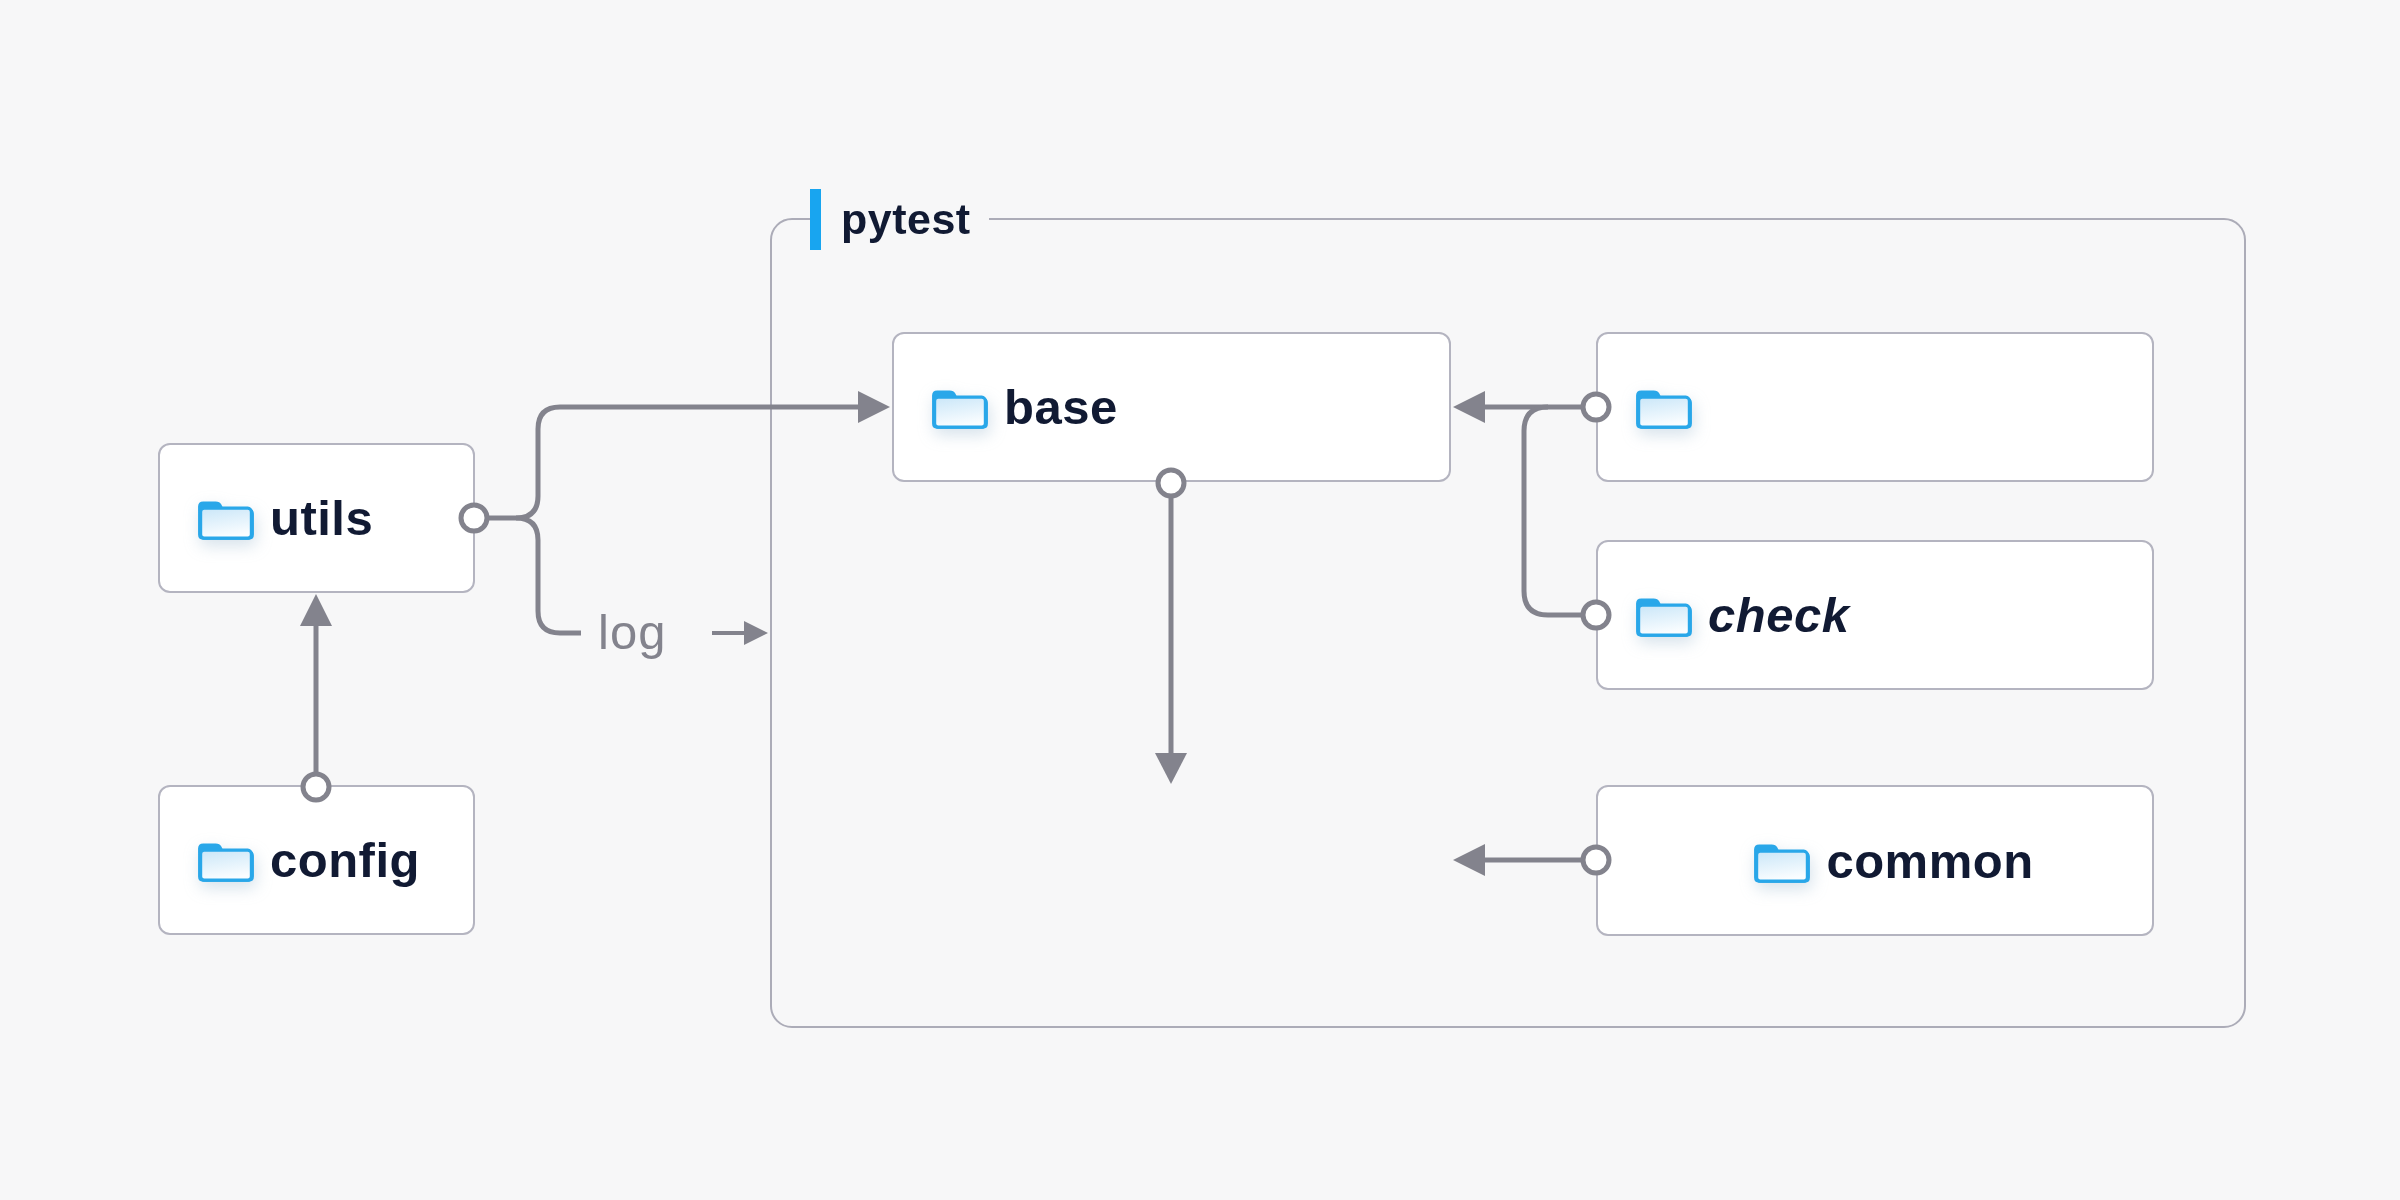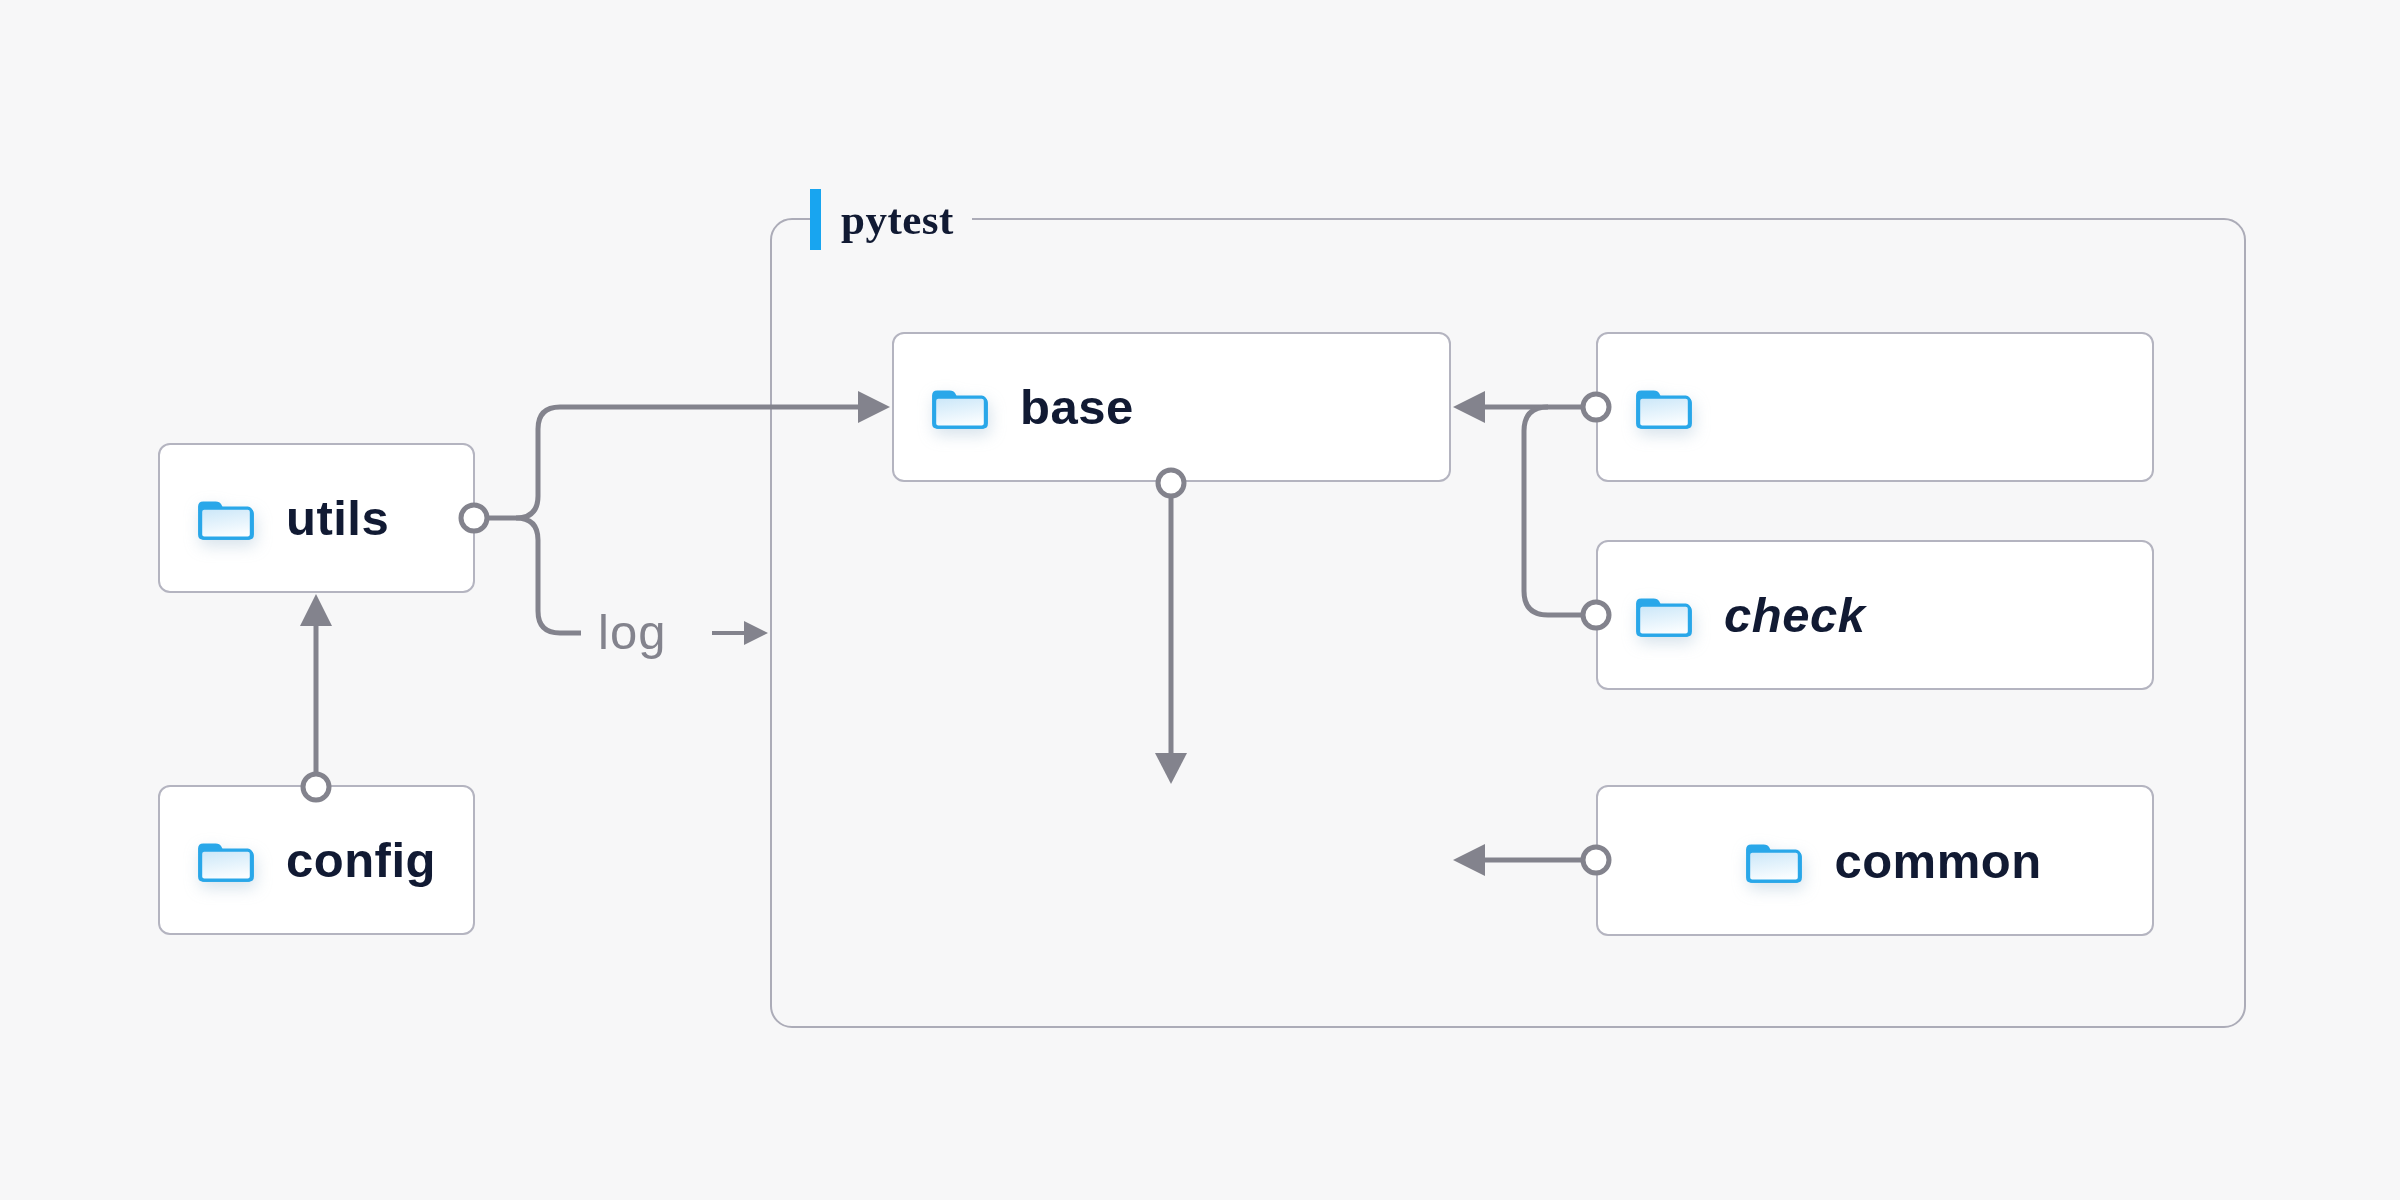--- a/index.html
+++ b/index.html
@@ -28,21 +28,20 @@
   .group-label {
     position: absolute;
     top: -33px; left: 38px;
     height: 64px;
     display: flex;
     align-items: center;
     gap: 20px;
     background: #F7F7F8;
     padding: 0 18px 0 0;
     z-index: 2;
-    font-family: Liberation Serif, serif;
   }
   .accent-bar {
     width: 11px; height: 61px;
     background: #18A5F0;
   }
   .group-label-text {
     font-size: 43px;
     font-weight: 700;
     color: #111A33;
     letter-spacing: 0.5px;
@@ -50,21 +49,21 @@
   
   .node {
     position: absolute;
     background: #FFFFFF;
     border: 2px solid #B4B4C0;
     border-radius: 12px;
     box-sizing: border-box;
     display: flex;
     align-items: center;
     padding-left: 36px;
-    gap: 30px;
+    gap: 14px;
     z-index: 2;
   }
   .node .folder-icon svg {
     display: block;
     filter: drop-shadow(2px 6px 8px rgba(120,160,190,0.30));
   }
   .node-label {
     font-size: 49px;
     font-weight: 700;
     color: #111A33;

